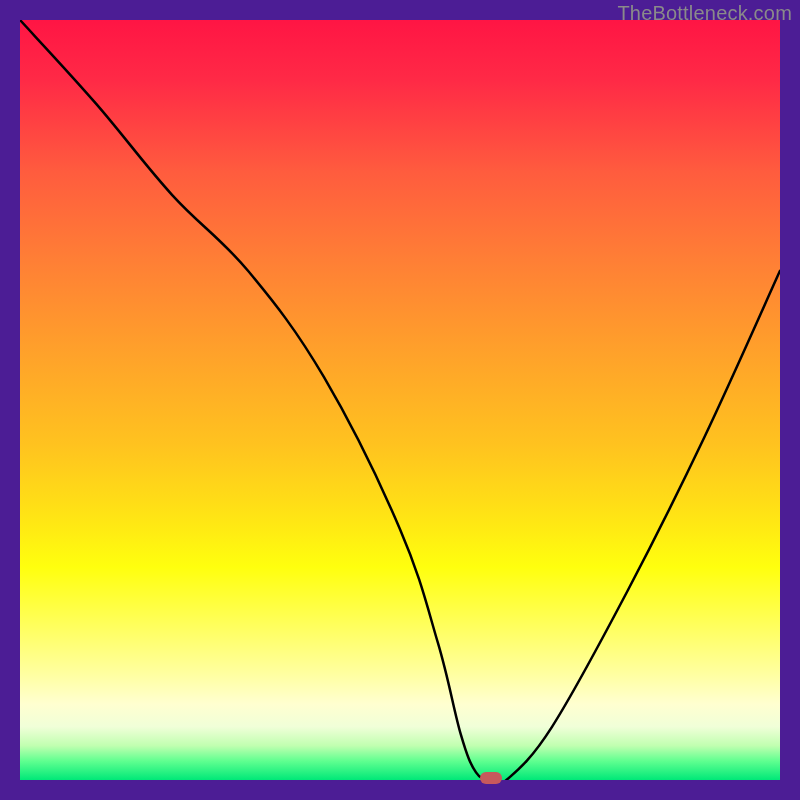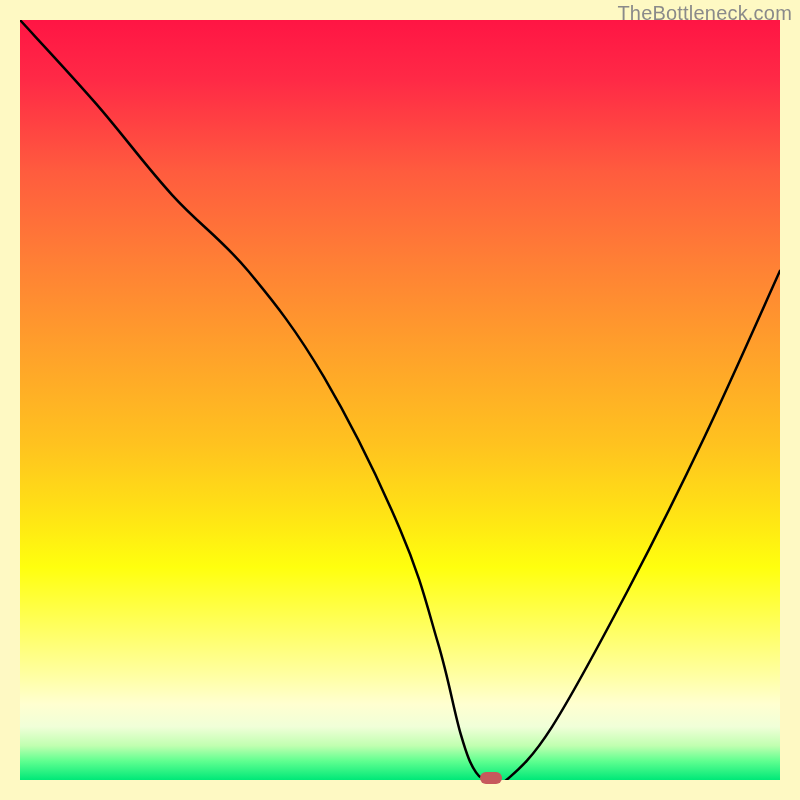--- a/index.html
+++ b/index.html
@@ -7,21 +7,21 @@
     padding: 0;
     width: 800px;
     height: 800px;
     background: #000;
     overflow: hidden;
   }
   .chart-container {
     position: relative;
     width: 800px;
     height: 800px;
-    background: #fef9c3;
+    background: #4c1d95;
   }
   .plot-area {
     position: absolute;
     left: 20px;
     top: 20px;
     width: 760px;
     height: 760px;
     background: linear-gradient(to bottom,
       #ff1544 0%,
       #ff2a46 8%,

